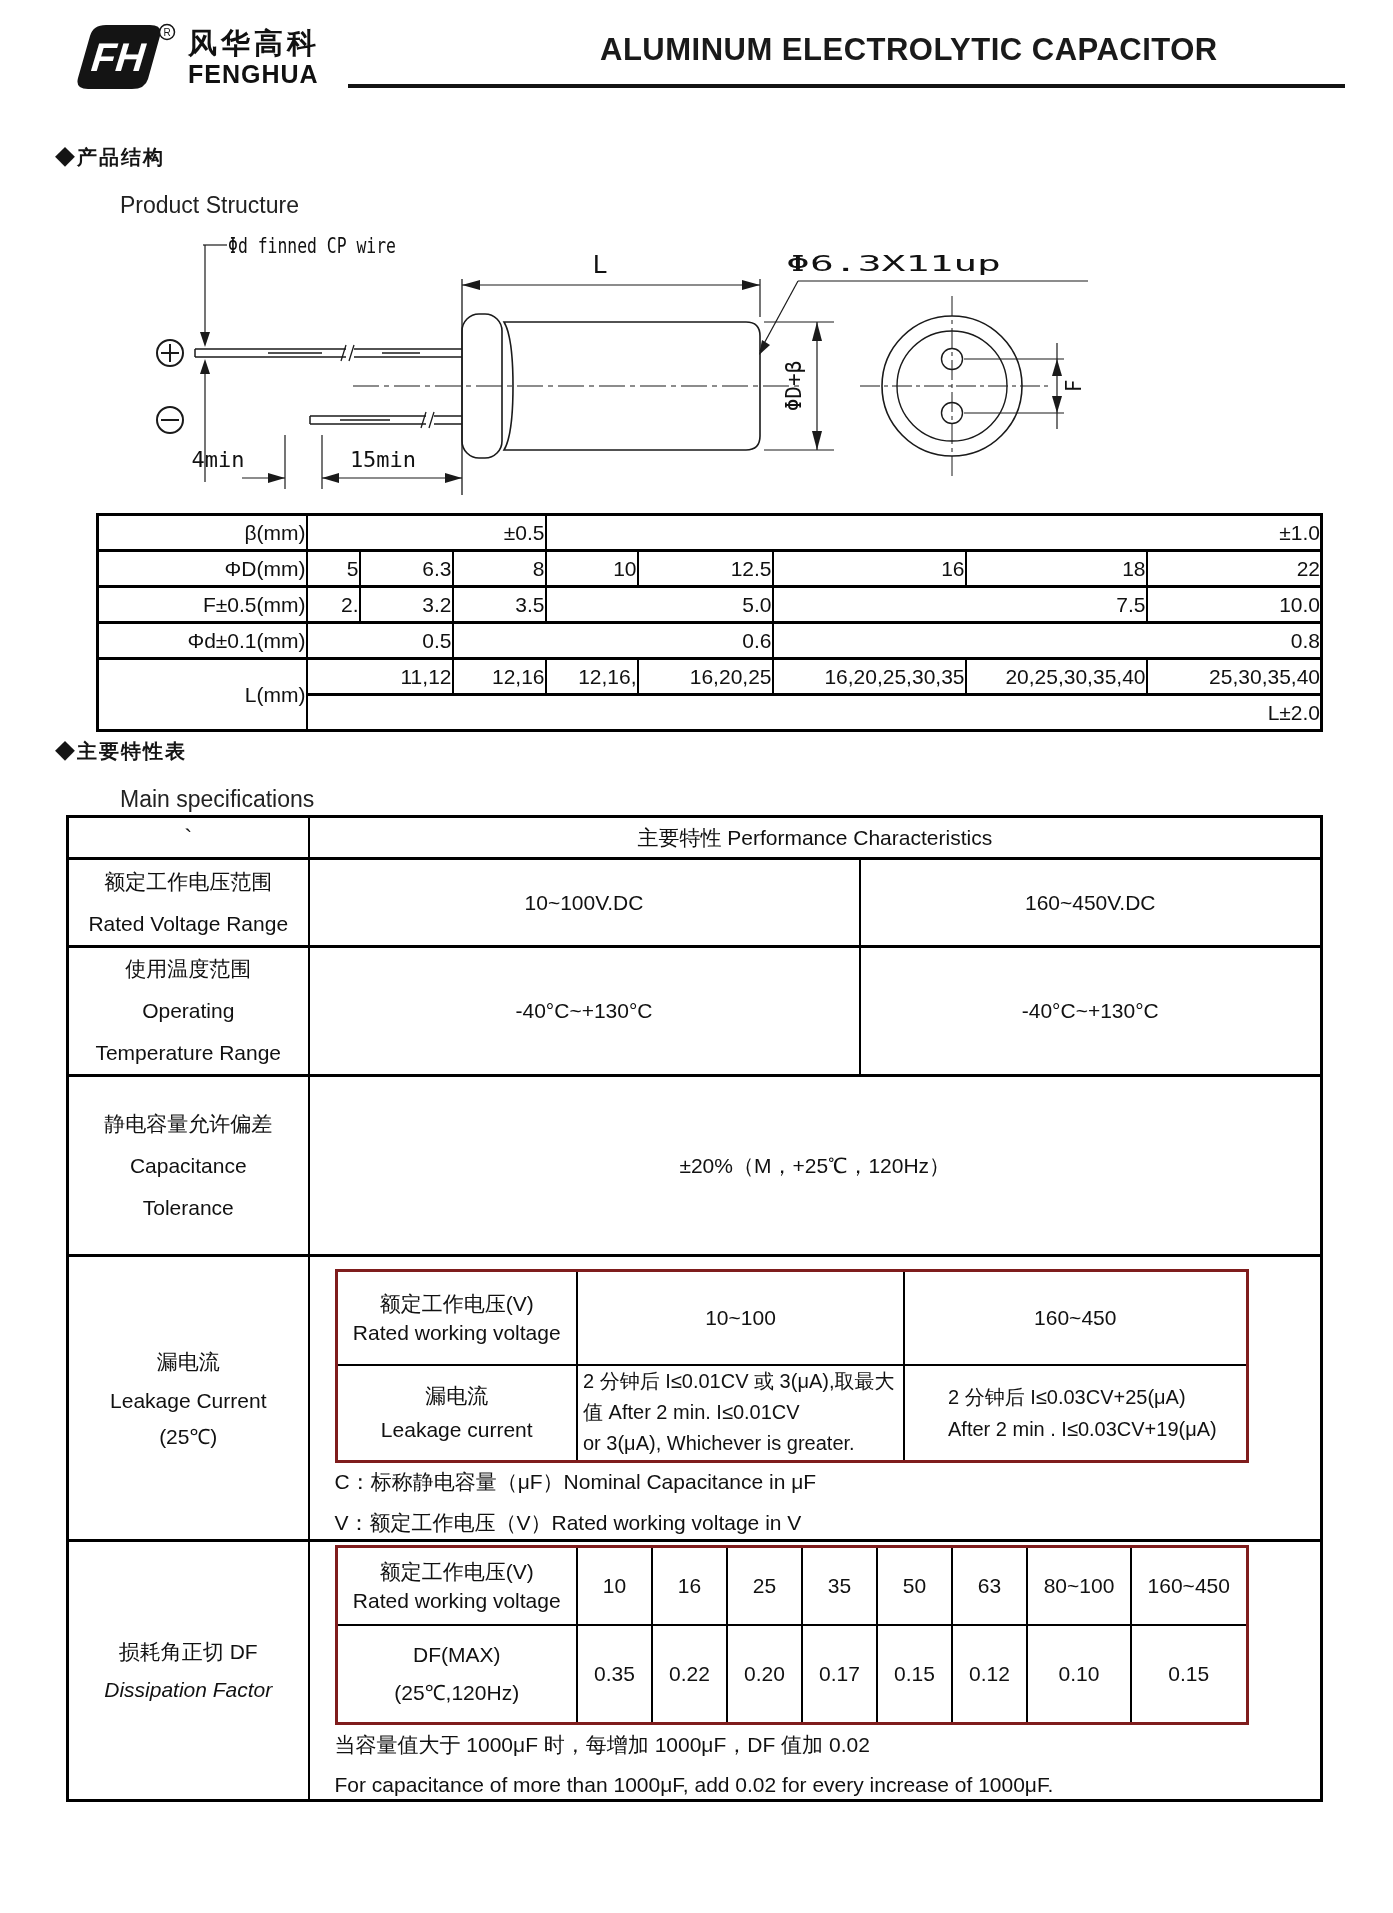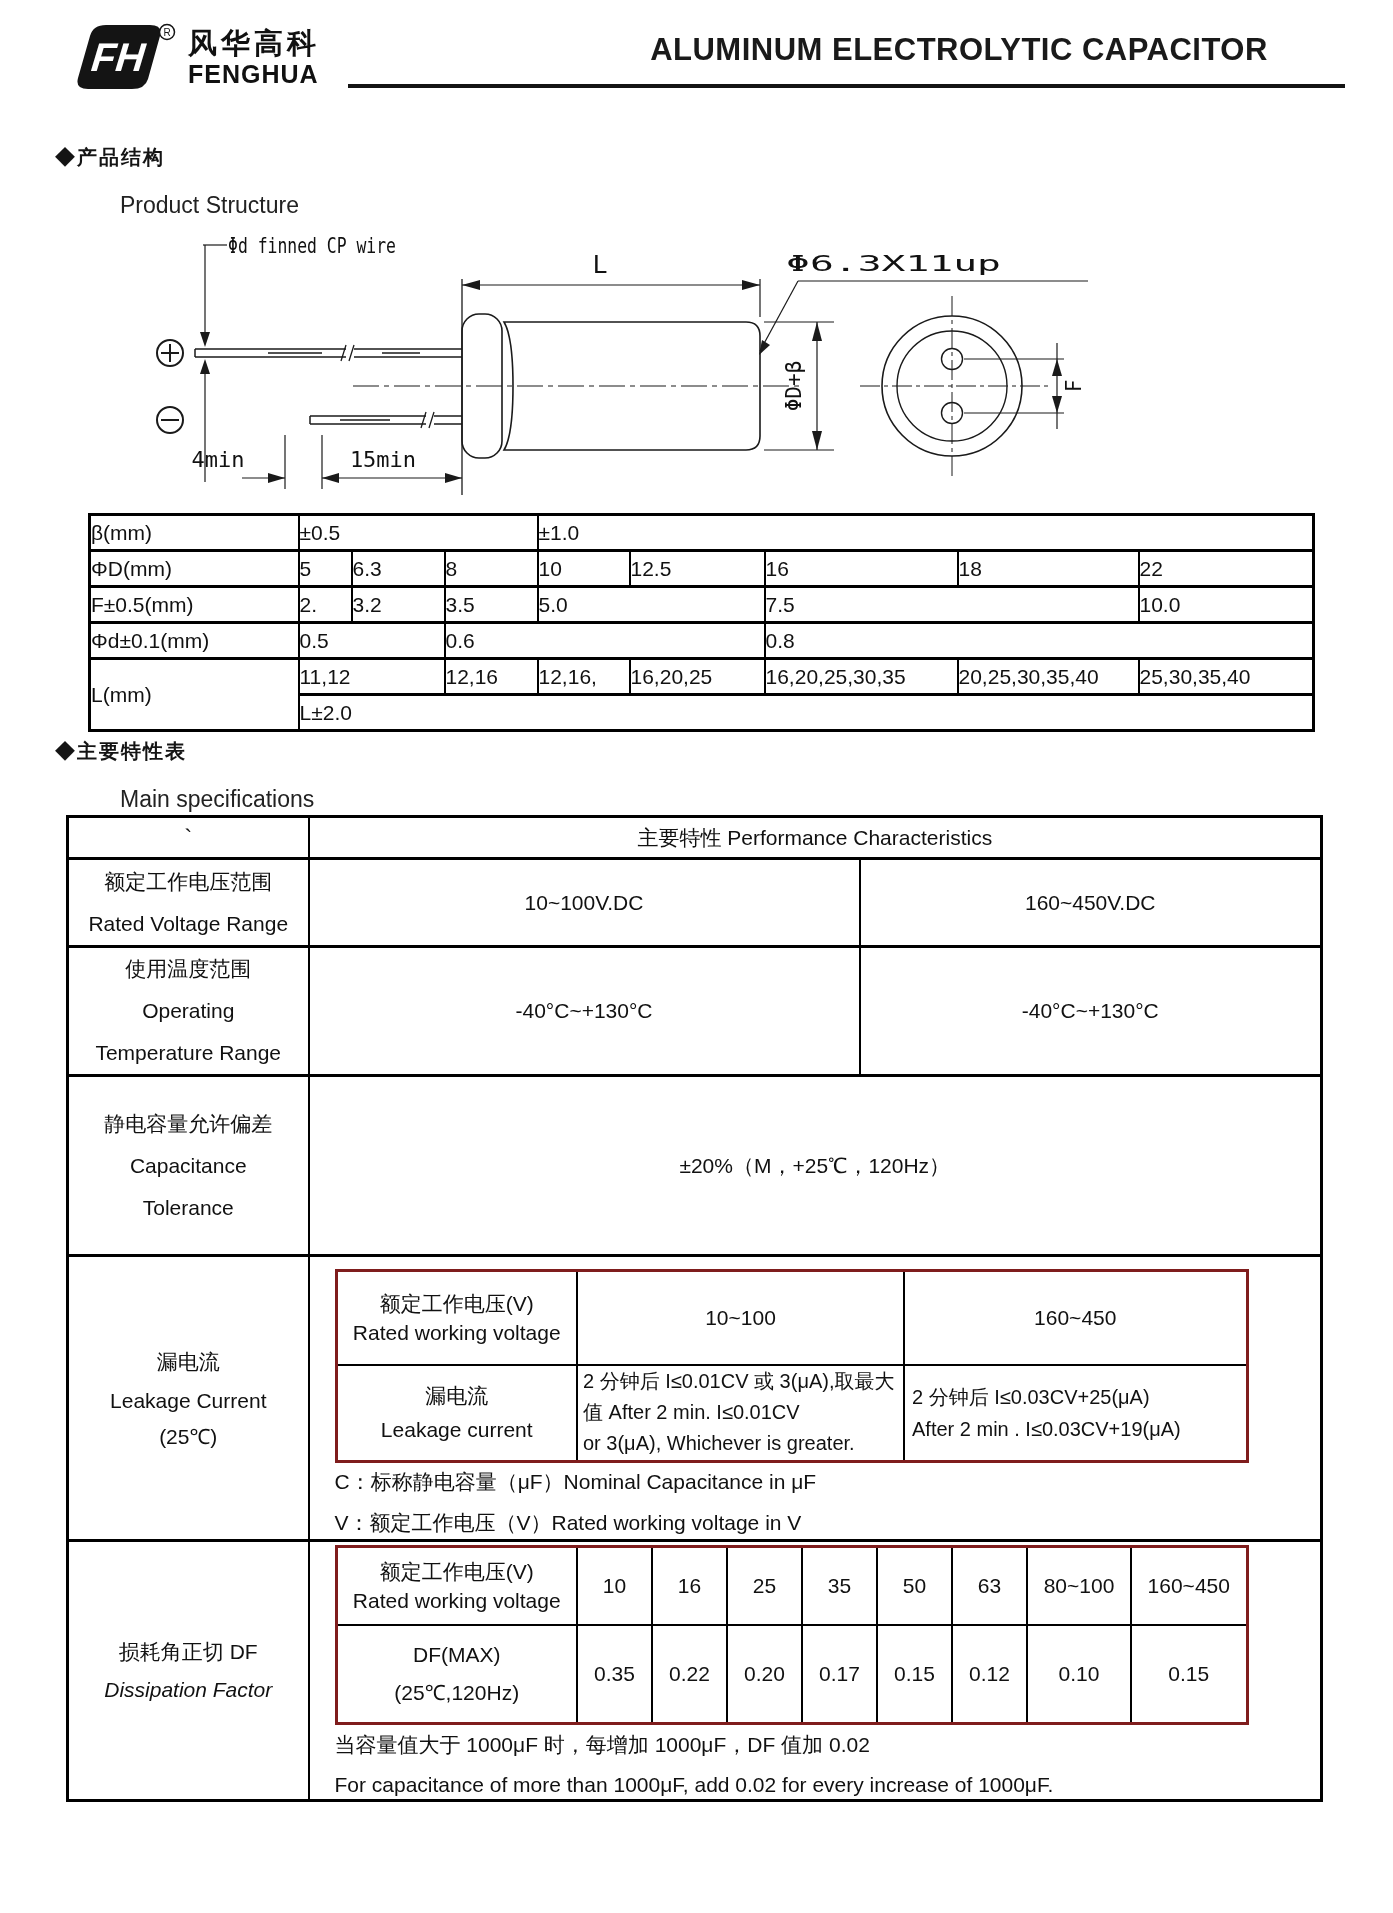--- a/index.html
+++ b/index.html
@@ -8,48 +8,48 @@
     background:#ffffff;color:#111;
     font-family:"Liberation Sans",sans-serif;
     overflow:hidden;
   }
   .abs{position:absolute;}
   
   .brand-block{position:absolute;left:188px;top:26px;}
   .brand-cn{font-size:29px;font-weight:bold;letter-spacing:4px;line-height:34px;}
   .brand-en{font-size:25px;font-weight:600;letter-spacing:1px;line-height:28px;}
   .doc-title{
-    position:absolute;top:32px;left:600px;width:718px;text-align:center;
+    position:absolute;top:32px;left:600px;width:718px;text-align:left;
     font-size:31px;font-weight:bold;letter-spacing:0.5px;color:#1a1a1a;
   }
   .header-rule{position:absolute;left:348px;top:84px;width:997px;height:4px;background:#141414;}
   
   .h-cn{position:absolute;left:55px;font-size:20px;font-weight:600;letter-spacing:2px;color:#141414;}
   .h-en{position:absolute;left:120px;font-size:23px;color:#222;}
   
   table{border-collapse:collapse;table-layout:fixed;}
-  .dim-table{position:absolute;left:88px;top:513px;width:1224px;
-    font-size:21px;text-align:left;color:#111;}
+  .dim-table{position:absolute;left:96px;top:513px;width:1224px;
+    font-size:21px;text-align:right;color:#111;}
   .dim-table td{border:2px solid #000;border-top-width:3px;border-bottom-width:3px;
     height:33px;padding:0;overflow:hidden;white-space:nowrap;}
   .dim-table{border:3px solid #000;}
   
   .spec-table{position:absolute;left:66px;top:815px;width:1254px;
     font-size:21px;text-align:center;border:3px solid #000;}
   .spec-table > tbody > tr > td{border:2px solid #000;border-top-width:3px;border-bottom-width:3px;padding:0;vertical-align:middle;}
   .lbl div{line-height:42px;}
   .corner{font-size:24px;}
   .content-cell{position:relative;text-align:left;}
   .inner{position:absolute;left:25px;border:3px solid #7f1d1d;font-size:21px;text-align:center;background:#fff;}
   .inner td{border:2px solid #000;padding:0 2px;vertical-align:middle;}
   .inner .two div{line-height:29px;}
   .leak-low{ text-align:left;font-size:20px;}
   .leak-low div{line-height:31px;padding-left:3px;white-space:nowrap;}
   .leak-high{text-align:left;font-size:20px;}
-  .leak-high div{line-height:32px;padding-left:5px;white-space:nowrap;}
+  .leak-high div{line-height:32px;padding-left:5px;white-space:nowrap;margin-left:36px;}
   .notes{position:absolute;left:25px;font-size:21px;color:#111;}
   .notes div{line-height:41px;white-space:nowrap;}
   .df-notes div{line-height:40px;white-space:nowrap;}
   
   .diagram{position:absolute;left:100px;top:195px;}
   .diagram text{font-family:"DejaVu Sans Mono","Liberation Mono",monospace;fill:#111;}
   svg .ln{stroke:#1a1a1a;fill:none;}
 </style>
 </head>
 <body>

